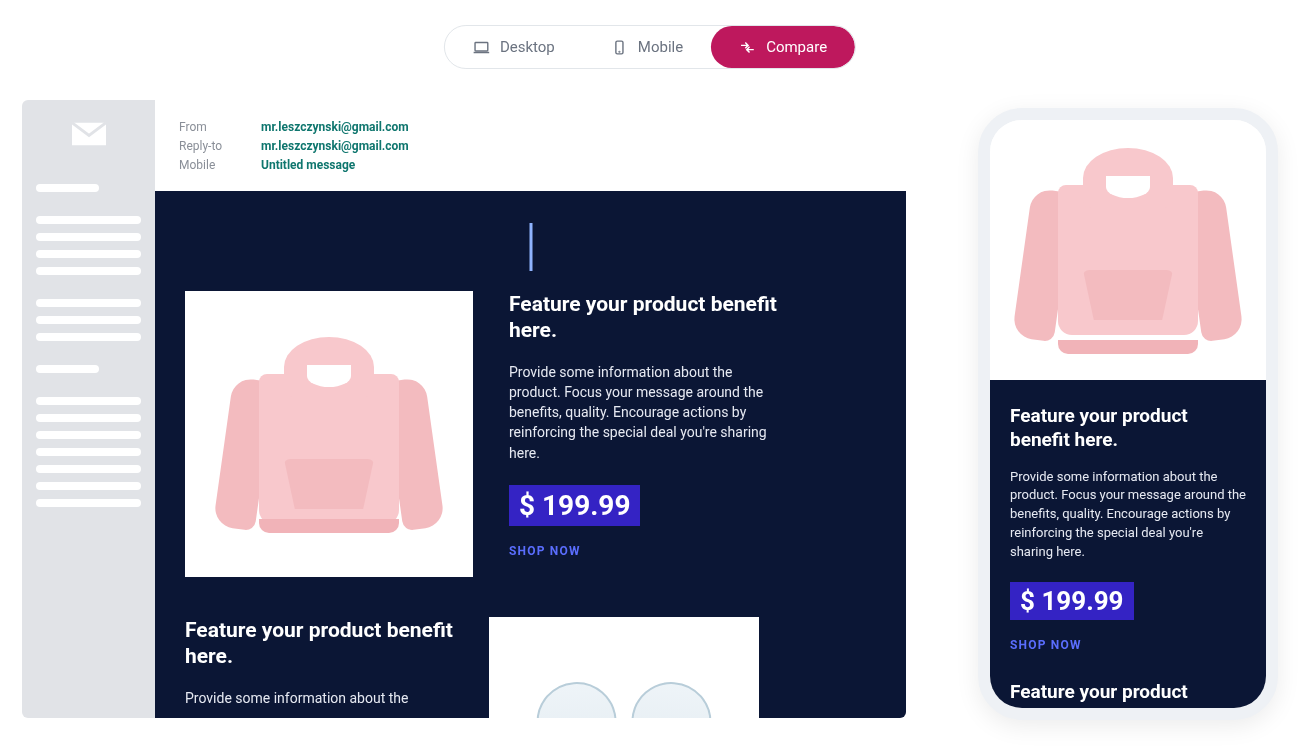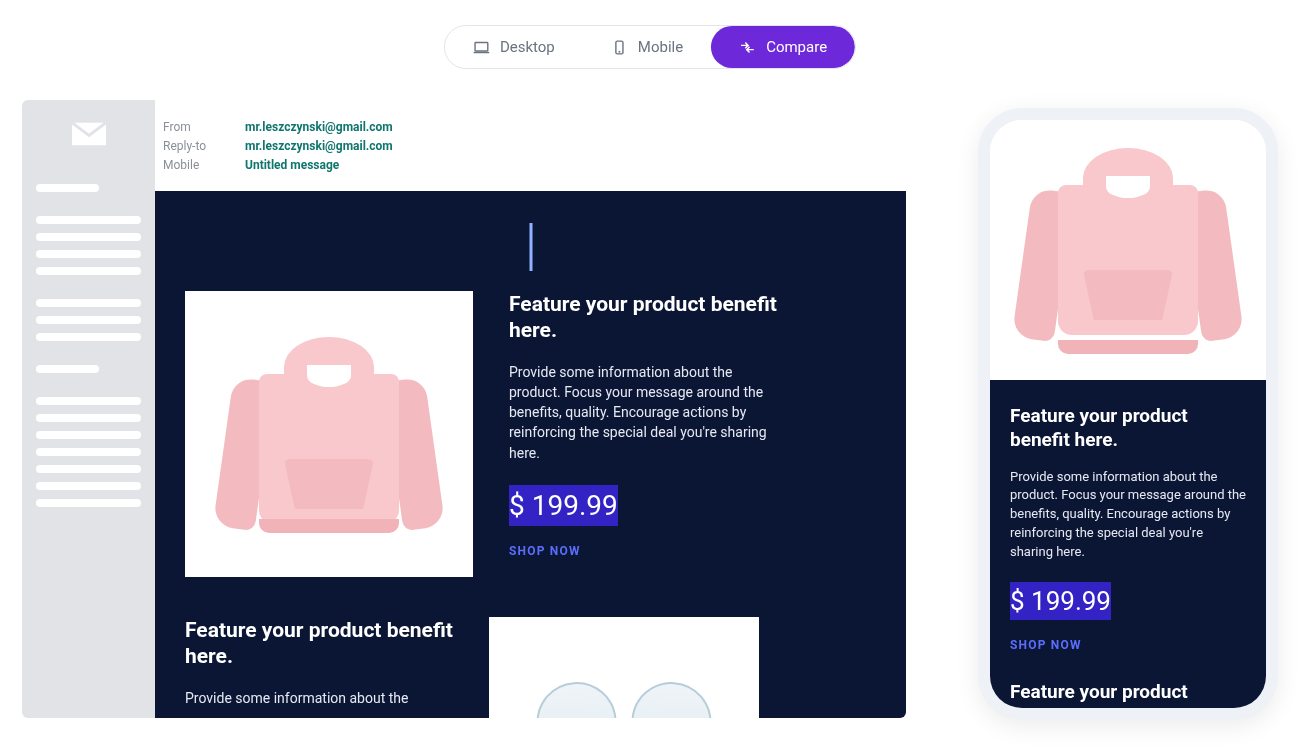--- a/index.html
+++ b/index.html
@@ -1,48 +1,48 @@
 <!DOCTYPE html>
 <html><head>
 <meta charset="utf-8">
 <style>
 *{box-sizing:border-box;margin:0;padding:0;font-family:-apple-system,BlinkMacSystemFont,"Segoe UI",Roboto,Arial,sans-serif}
 body{background:#fff;width:1300px;height:750px;overflow:hidden;position:relative}
 
 
 .toggle{position:absolute;top:25px;left:50%;transform:translateX(-50%);display:flex;align-items:center;border:1px solid #e2e6ea;border-radius:40px;height:44px;background:#fff;overflow:hidden}
 .toggle-item{display:flex;align-items:center;gap:10px;padding:0 28px;height:100%;color:#6b7380;font-size:15px;cursor:pointer}
-.toggle-item.active{background:#6d28d9;color:#fff;border-radius:40px}
+.toggle-item.active{background:#be185d;color:#fff;border-radius:40px}
 .toggle-item svg{width:17px;height:17px}
 
 
 .desktop-frame{position:absolute;top:100px;left:22px;width:884px;height:618px;background:#fff;border-radius:6px;overflow:hidden;display:flex}
 .sidebar{width:133px;background:#e1e3e7;padding:22px 14px}
 .sidebar .mail{width:34px;height:24px;margin:0 auto 38px;display:block;fill:#fff}
 .sb-line{height:8px;background:#fff;border-radius:4px;margin-bottom:9px}
 .sb-line.short{width:60%}
 .sb-line.gap{margin-bottom:24px}
 
 .dcontent{flex:1;display:flex;flex-direction:column;overflow:hidden}
-.mail-header{padding:18px 8px 16px;background:#fff}
+.mail-header{padding:18px 24px 16px;background:#fff}
 .mh-row{display:flex;gap:24px;font-size:12px;line-height:19px}
 .mh-label{color:#8a8f98;width:58px}
 .mh-val{color:#0f766e;font-weight:700}
 
 .email-body{flex:1;background:#0b1635;color:#fff;overflow-y:auto;position:relative}
 .accent-bar{position:absolute;top:32px;left:50%;transform:translateX(-50%);width:3px;height:48px;background:#8fb3ff}
 .blocks{padding:100px 30px 20px}
 .block{margin-bottom:40px}
 .block.row{display:flex;gap:36px;align-items:flex-start}
 .imgbox{width:288px;height:286px;background:#fff;display:flex;align-items:center;justify-content:center;flex-shrink:0}
 .imgbox.small{width:270px;height:230px}
 .prod-col{flex:1;max-width:268px}
 .ph-title{font-size:21px;font-weight:700;line-height:1.25;margin-bottom:18px}
 .ph-desc{font-size:14px;line-height:1.45;margin-bottom:22px;color:#e6e9f2}
-.price{display:inline-block;background:#3423c4;padding:4px 0;font-size:28px;font-weight:400;margin-bottom:18px}
+.price{display:inline-block;background:#3423c4;padding:4px 10px;font-size:28px;font-weight:700;margin-bottom:18px}
 .shopnow{font-size:12px;font-weight:700;letter-spacing:1.2px;color:#5a6dfd}
 
 
 .hoodie{position:relative;width:200px;height:210px}
 .hoodie .body{position:absolute;top:45px;left:30px;width:140px;height:150px;background:#f8c8cc;border-radius:8px 8px 14px 14px}
 .hoodie .hood{position:absolute;top:8px;left:55px;width:90px;height:60px;background:#f8c8cc;border-radius:50% 50% 10% 10%}
 .hoodie .neck{position:absolute;top:36px;left:78px;width:44px;height:22px;background:#fff;border-radius:0 0 50% 50%}
 .hoodie .sl{position:absolute;top:50px;width:42px;height:150px;background:#f3bbbf;border-radius:20px 10px 10px 20px}
 .hoodie .sl.l{left:-6px;transform:rotate(8deg)}
 .hoodie .sl.r{right:-6px;transform:rotate(-8deg) scaleX(-1)}

